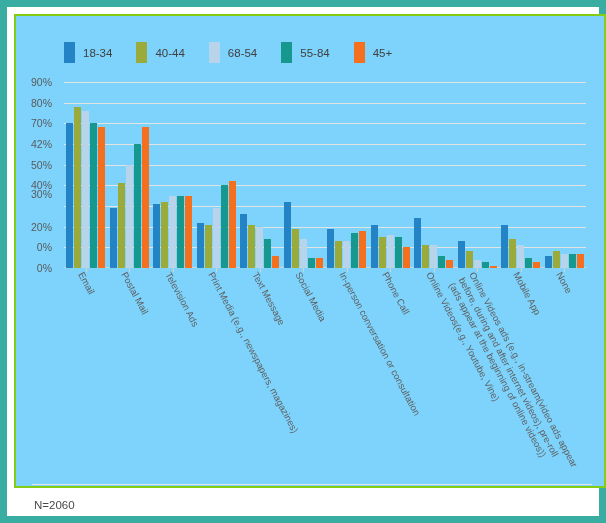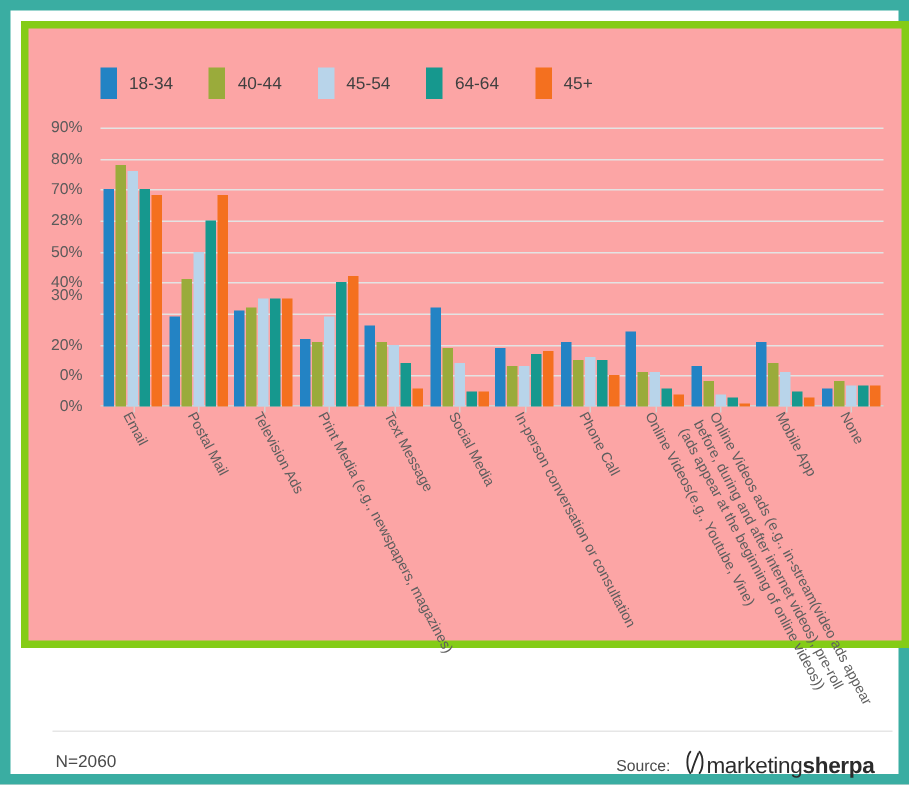--- a/index.html
+++ b/index.html
@@ -10,24 +10,24 @@
     overflow:hidden;
   }
   .frame{
     position:absolute;left:0;top:0;width:606px;height:523px;
     box-sizing:border-box;
     border:7px solid #3aada2;
     background:#ffffff;
   }
   .inner{
     position:absolute;left:7px;top:7px;
-    width:592px;height:418px;
-    background:#fca5a5;
+    width:592px;height:474px;
+    background:#7dd3fc;
     box-sizing:border-box;
-    border:5px solid #84cc16;
+    border:2px solid #84cc16;
   }
 
   
   .legend{
     position:absolute;left:48px;top:26px;
     display:flex;align-items:center;gap:0px;
   }
   .legend-item{display:flex;align-items:center;margin-right:24px;}
   .legend-swatch{
     width:11px;height:21px;display:inline-block;margin-right:8px;
@@ -122,40 +122,40 @@
         <div class="legend-item">
           <span class="legend-swatch" style="background: rgb(35, 131, 196);"></span>
           <span class="legend-label">18-34</span>
         </div>
         <div class="legend-item">
           <span class="legend-swatch" style="background: rgb(154, 171, 59);"></span>
           <span class="legend-label">40-44</span>
         </div>
         <div class="legend-item">
           <span class="legend-swatch" style="background: rgb(184, 212, 234);"></span>
-          <span class="legend-label">45-54</span>
+          <span class="legend-label">68-54</span>
         </div>
         <div class="legend-item">
           <span class="legend-swatch" style="background: rgb(22, 152, 142);"></span>
-          <span class="legend-label">64-64</span>
+          <span class="legend-label">55-84</span>
         </div>
         <div class="legend-item">
           <span class="legend-swatch" style="background: rgb(244, 112, 31);"></span>
           <span class="legend-label">45+</span>
         </div>
       </div>
 
     <div class="ylabels" id="ylabels">
         <span style="top: 186px;">0%</span>
         <span style="top: 165.333px;">0%</span>
         <span style="top: 144.667px;">20%</span>
         <span style="top: 112px; text-align: center;">30%</span>
         <span style="top: 103.333px;">40%</span>
         <span style="top: 82.6667px;">50%</span>
-        <span style="top: 62px;">28%</span>
+        <span style="top: 62px;">42%</span>
         <span style="top: 41.3333px;">70%</span>
         <span style="top: 20.6667px;">80%</span>
         <span style="top: 0px;">90%</span>
       </div>
 
     <div class="plot-area">
       <div id="grid">
           <div class="gridline" style="top: 165.333px;"></div>
           <div class="gridline" style="top: 144.667px;"></div>
           <div class="gridline" style="top: 124px;"></div>
@@ -303,29 +303,15 @@
         <div class="xlabel-slot" style="left: 456.75px;">
           <div class="xlabel">Mobile App</div>
         </div>
         <div class="xlabel-slot" style="left: 500.25px;">
           <div class="xlabel">None</div>
         </div>
       </div>
 
     <div class="footer-rule"></div>
     <div class="nlabel">N=2060</div>
-    <div class="source-wrap">
-      <span class="source-label">Source:</span>
-      <span class="logo">
-        <span class="mark">
-          <svg width="13" height="17" viewBox="0 0 13 17" aria-hidden="true">
-            <path d="M3.2 1.2 C0.6 4.2 0.6 12.0 3.2 15.4" stroke="#2b2b2b" stroke-width="1.25" fill="none" stroke-linecap="round"></path>
-            <path d="M9.4 1.2 C12.0 4.2 12.0 12.0 9.4 15.4" stroke="#2b2b2b" stroke-width="1.25" fill="none" stroke-linecap="round"></path>
-            <path d="M4.1 14.6 C5.4 9.6 7.0 6.0 8.6 2.2" stroke="#2b2b2b" stroke-width="1.25" fill="none" stroke-linecap="round"></path>
-          </svg>
-        </span>
-        <span class="thin">marketing</span>
-        <span class="bold">sherpa</span>
-      </span>
-    </div>
 
   </div>
 </div>
 
 </body></html>

